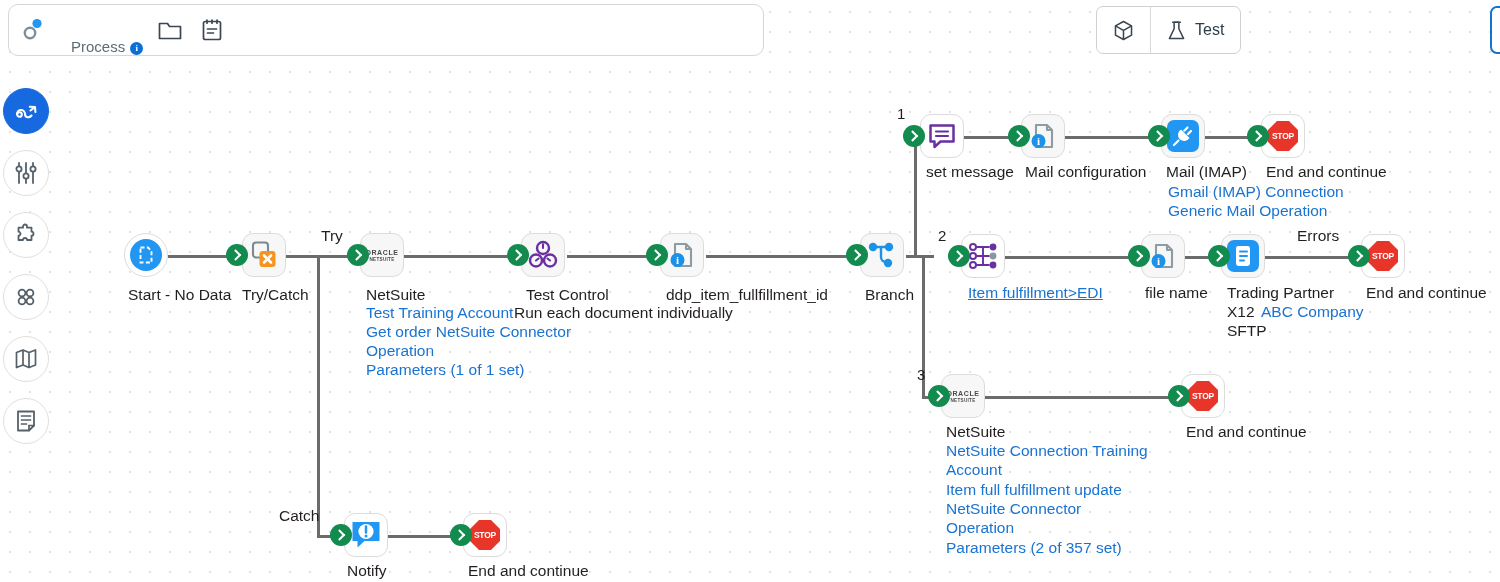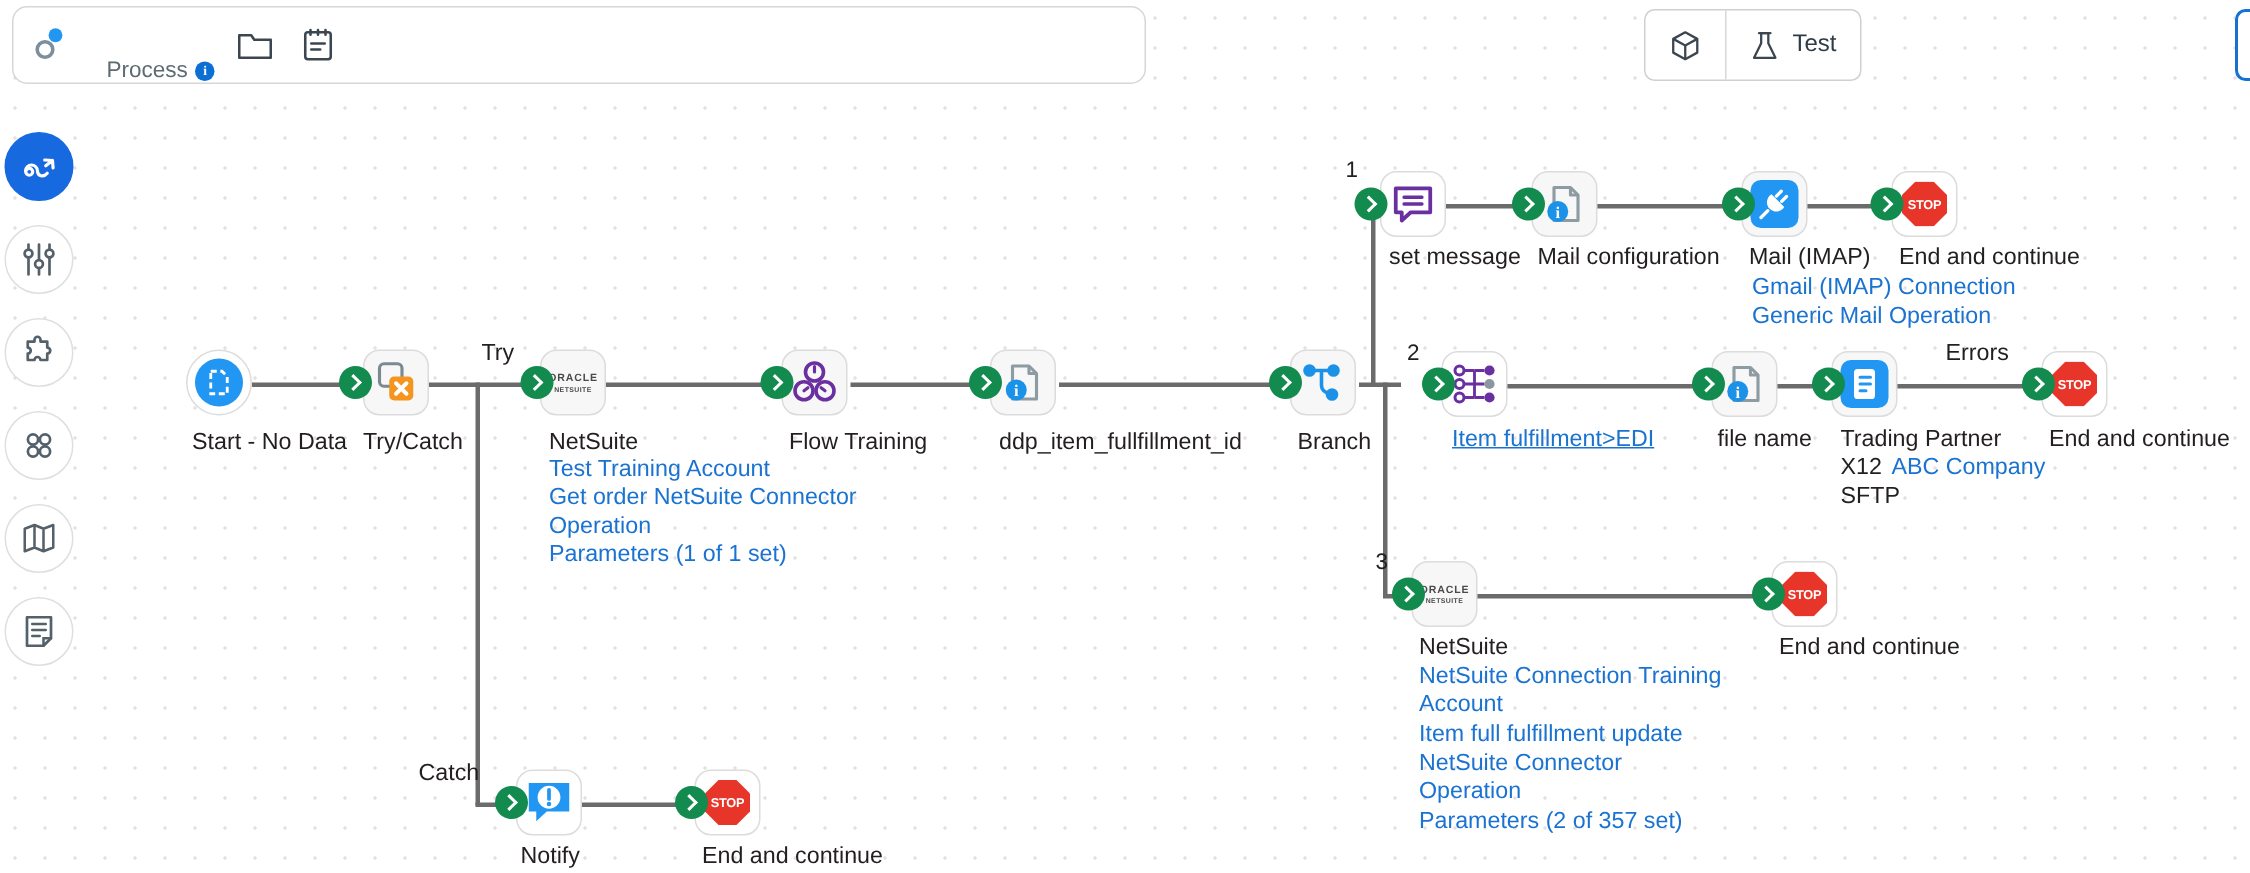--- a/index.html
+++ b/index.html
@@ -238,21 +238,22 @@
       <svg width="32" height="32" viewBox="0 0 32 32">
         <circle cx="16" cy="9" r="6" fill="none" stroke="#6a2fa0" stroke-width="2.4"></circle>
         <path d="M16 9 l0 -3.6" stroke="#6a2fa0" stroke-width="2.1" stroke-linecap="round"></path>
         <circle cx="9" cy="21.5" r="6" fill="none" stroke="#6a2fa0" stroke-width="2.4"></circle>
         <path d="M9 21.5 l2.6 -2" stroke="#6a2fa0" stroke-width="2.1" stroke-linecap="round"></path>
         <circle cx="23" cy="21.5" r="6" fill="none" stroke="#6a2fa0" stroke-width="2.4"></circle>
         <path d="M23 21.5 l-2.6 -2" stroke="#6a2fa0" stroke-width="2.1" stroke-linecap="round"></path>
       </svg>
     </span>
   </div>
-  <div class="lbl" style="left:526px; top:285px;">Flow Training</div>
+  <div class="lbl" style="left:526px; top:285px;">Test Control</div>
+  <div class="lbl" style="left:514px; top:303px;">Run each document individually</div>
 
   <div class="conn-arrow" style="left:646px; top:244px;"></div>
   <div class="shape" style="left:660px; top:233px;">
     <span>
       <svg width="32" height="32" viewBox="0 0 32 32">
         <path d="M9 5h11l5 5v17H9z" fill="none" stroke="#8d9ba3" stroke-width="2.1" stroke-linejoin="round"></path>
         <path d="M20 5v5h5" fill="none" stroke="#8d9ba3" stroke-width="2.1" stroke-linejoin="round"></path>
         <circle cx="11.5" cy="21" r="7" fill="#1b92e8"></circle>
         <text x="11.5" y="25" font-size="11" font-weight="bold" fill="#fff" text-anchor="middle" font-family="Liberation Serif, serif">i</text>
       </svg>

